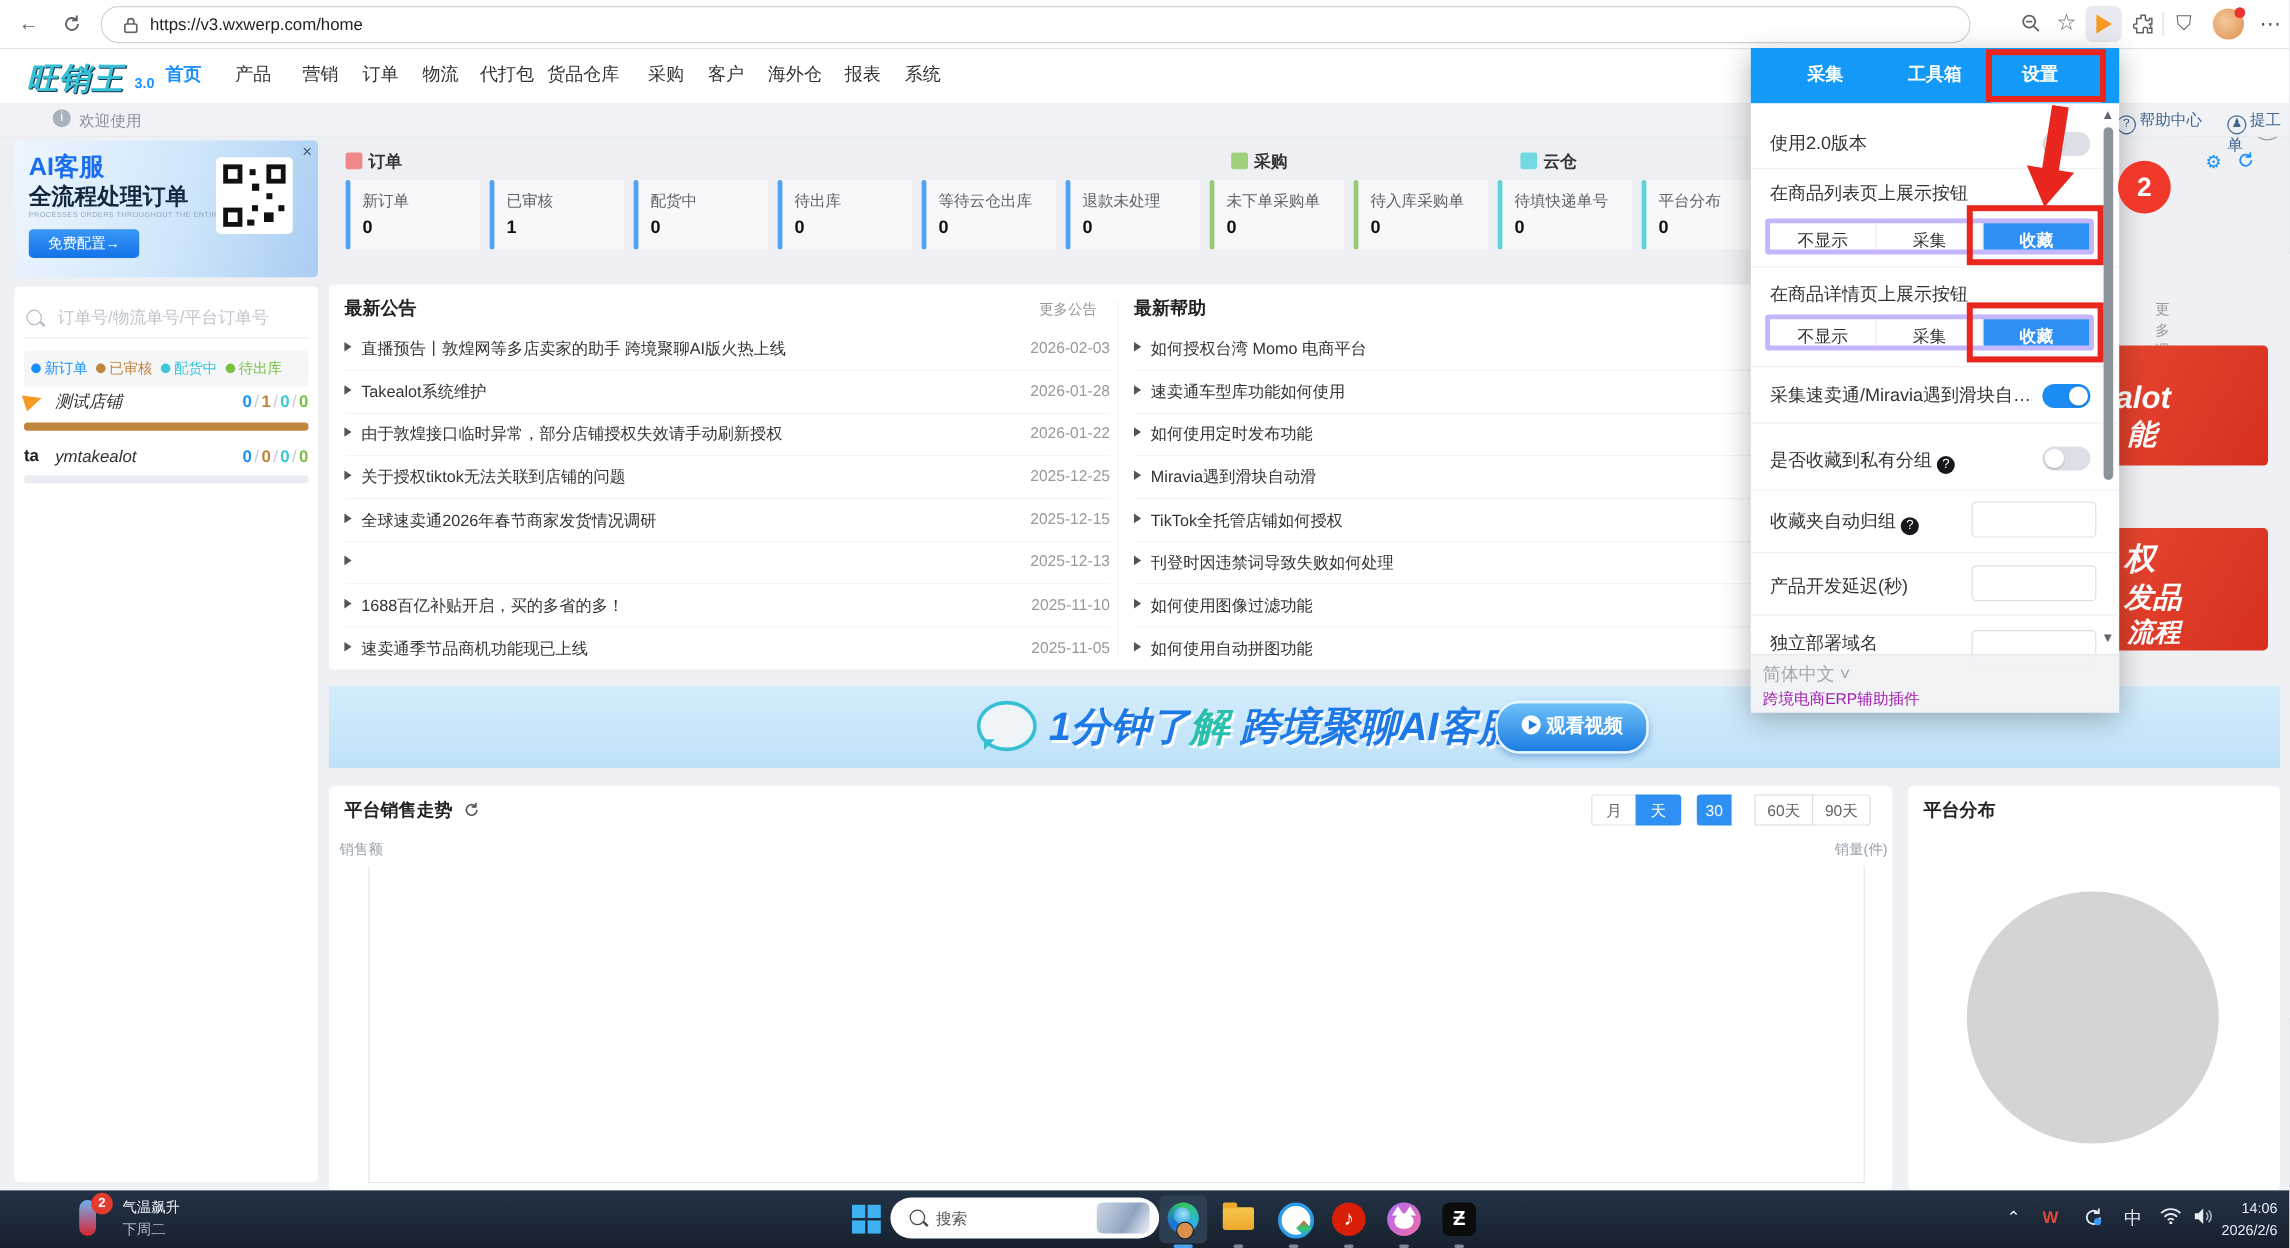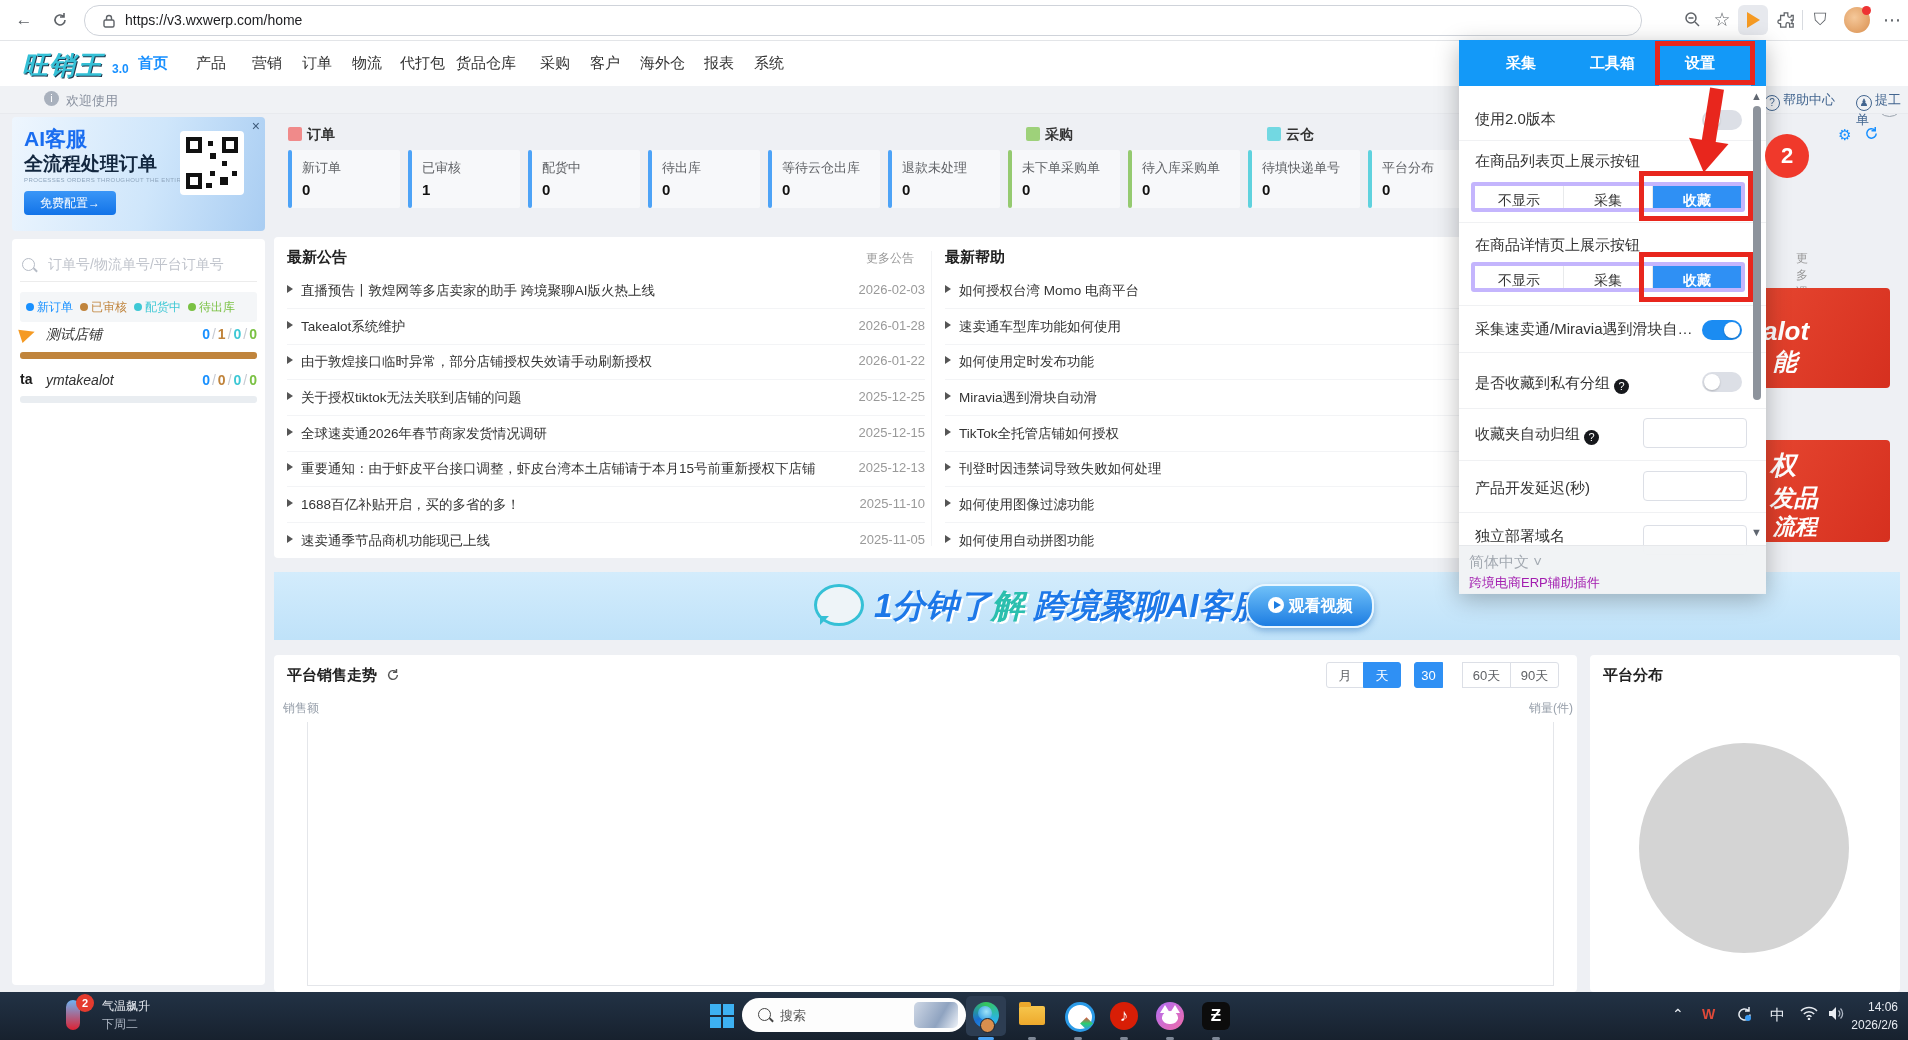--- a/index.html
+++ b/index.html
@@ -382,21 +382,20 @@
         <span class="ann-text">关于授权tiktok无法关联到店铺的问题</span>
         <span class="ann-date">2025-12-25</span>
       </div>
     <div class="ann-row" style="left:13px;top:178px;width:638px;">
         <span class="tri"></span>
         <span class="ann-text">全球速卖通2026年春节商家发货情况调研</span>
         <span class="ann-date">2025-12-15</span>
       </div>
     <div class="ann-row" style="left:13px;top:213px;width:638px;">
         <span class="tri"></span>
-        <span class="ann-text">重要通知：由于虾皮平台接口调整，虾皮台湾本土店铺请于本月15号前重新授权下店铺</span>
         <span class="ann-date">2025-12-13</span>
       </div>
     <div class="ann-row" style="left:13px;top:249px;width:638px;">
         <span class="tri"></span>
         <span class="ann-text">1688百亿补贴开启，买的多省的多！</span>
         <span class="ann-date">2025-11-10</span>
       </div>
     <div class="ann-row" style="left:13px;top:285px;width:638px;border-bottom:0;">
         <span class="tri"></span>
         <span class="ann-text">速卖通季节品商机功能现已上线</span>

